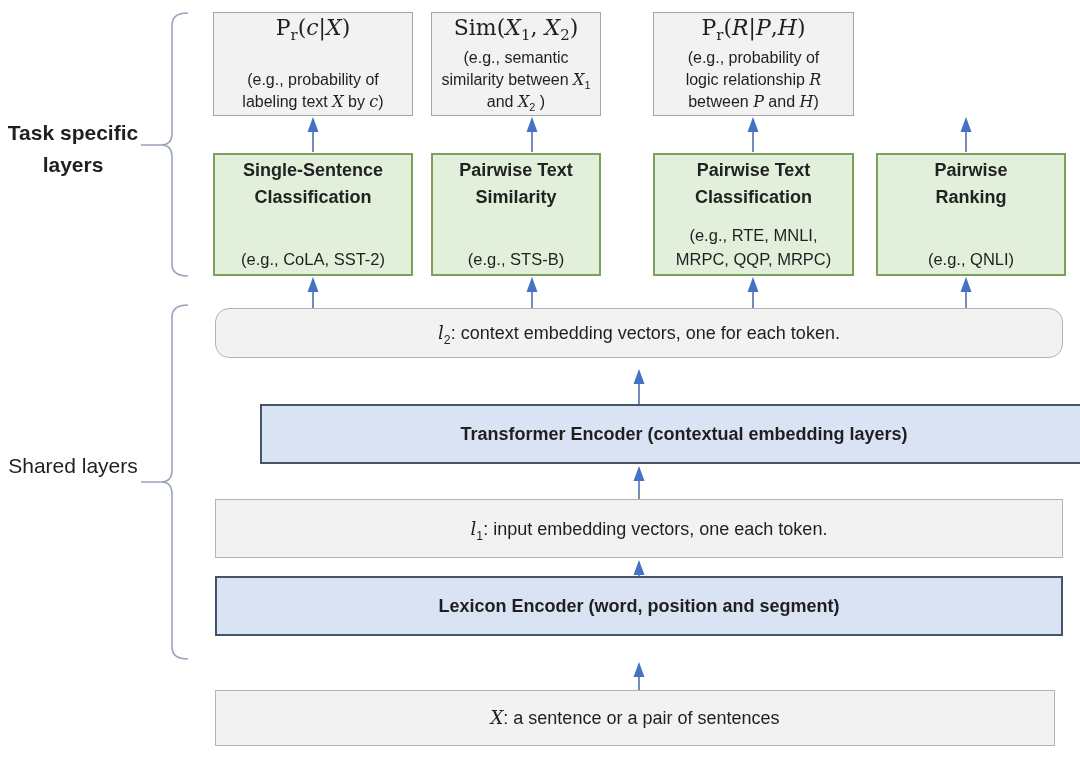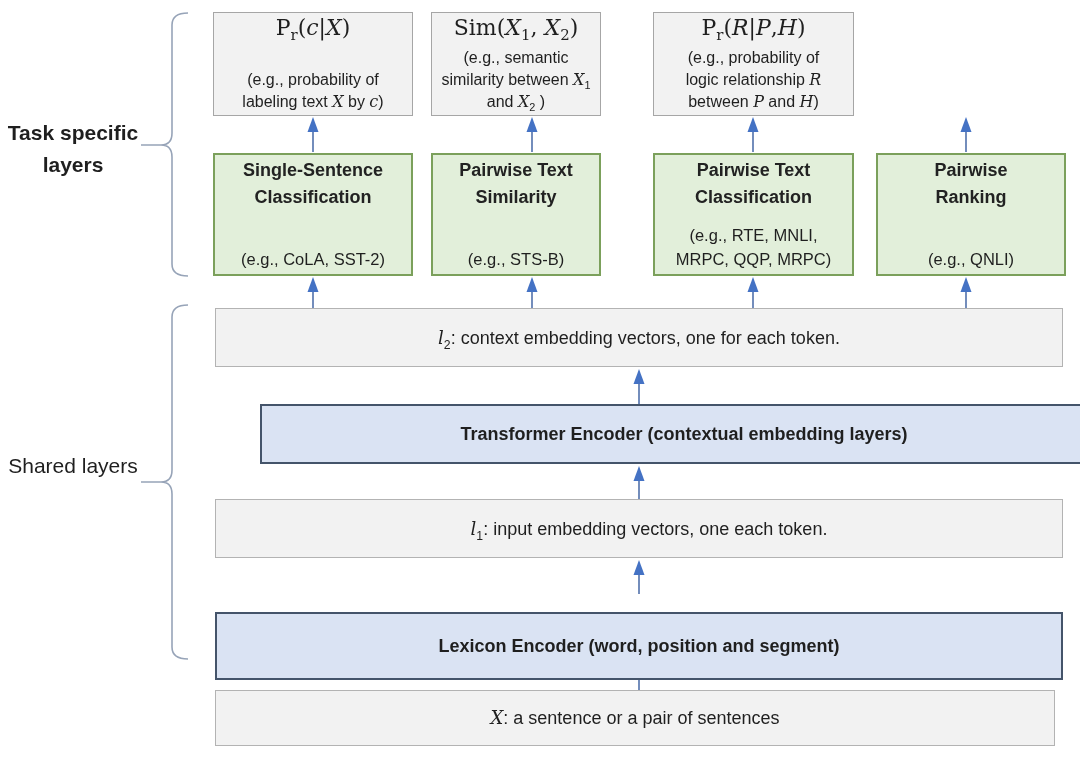--- a/index.html
+++ b/index.html
@@ -77,24 +77,24 @@
 
   
   .bar {
     position: absolute; left: 215px; width: 848px;
     box-sizing: border-box;
     display: flex; align-items: center; justify-content: center;
     text-align: center; font-size: 18px;
   }
   .gray-bar { background: #f2f2f2; border: 1.4px solid #b3b3b3; }
   .blue-bar { background: #dae3f3; border: 2.6px solid #44546a; font-weight: bold; }
-  #bar-l2          { top: 308px; height: 59px; }
+  #bar-l2          { top: 308px; height: 50px; border-radius: 14px; }
   #bar-transformer { top: 404px; height: 60px; margin-left: 45px; }
   #bar-l1          { top: 499px; height: 59px; padding-left: 20px; }
-  #bar-lexicon     { top: 612px; height: 68px; }
+  #bar-lexicon     { top: 576px; height: 60px; }
   #bar-input       { top: 690px; height: 56px; width: 840px; }
 
   .astem { stroke: #5b79b0; stroke-width: 1.7; }
   .ahead { fill: #4472c4; }
   .brace { stroke: #97a4b8; stroke-width: 1.6; fill: none; }
 </style>
 </head>
 <body>
 
 <div class="canvas">

